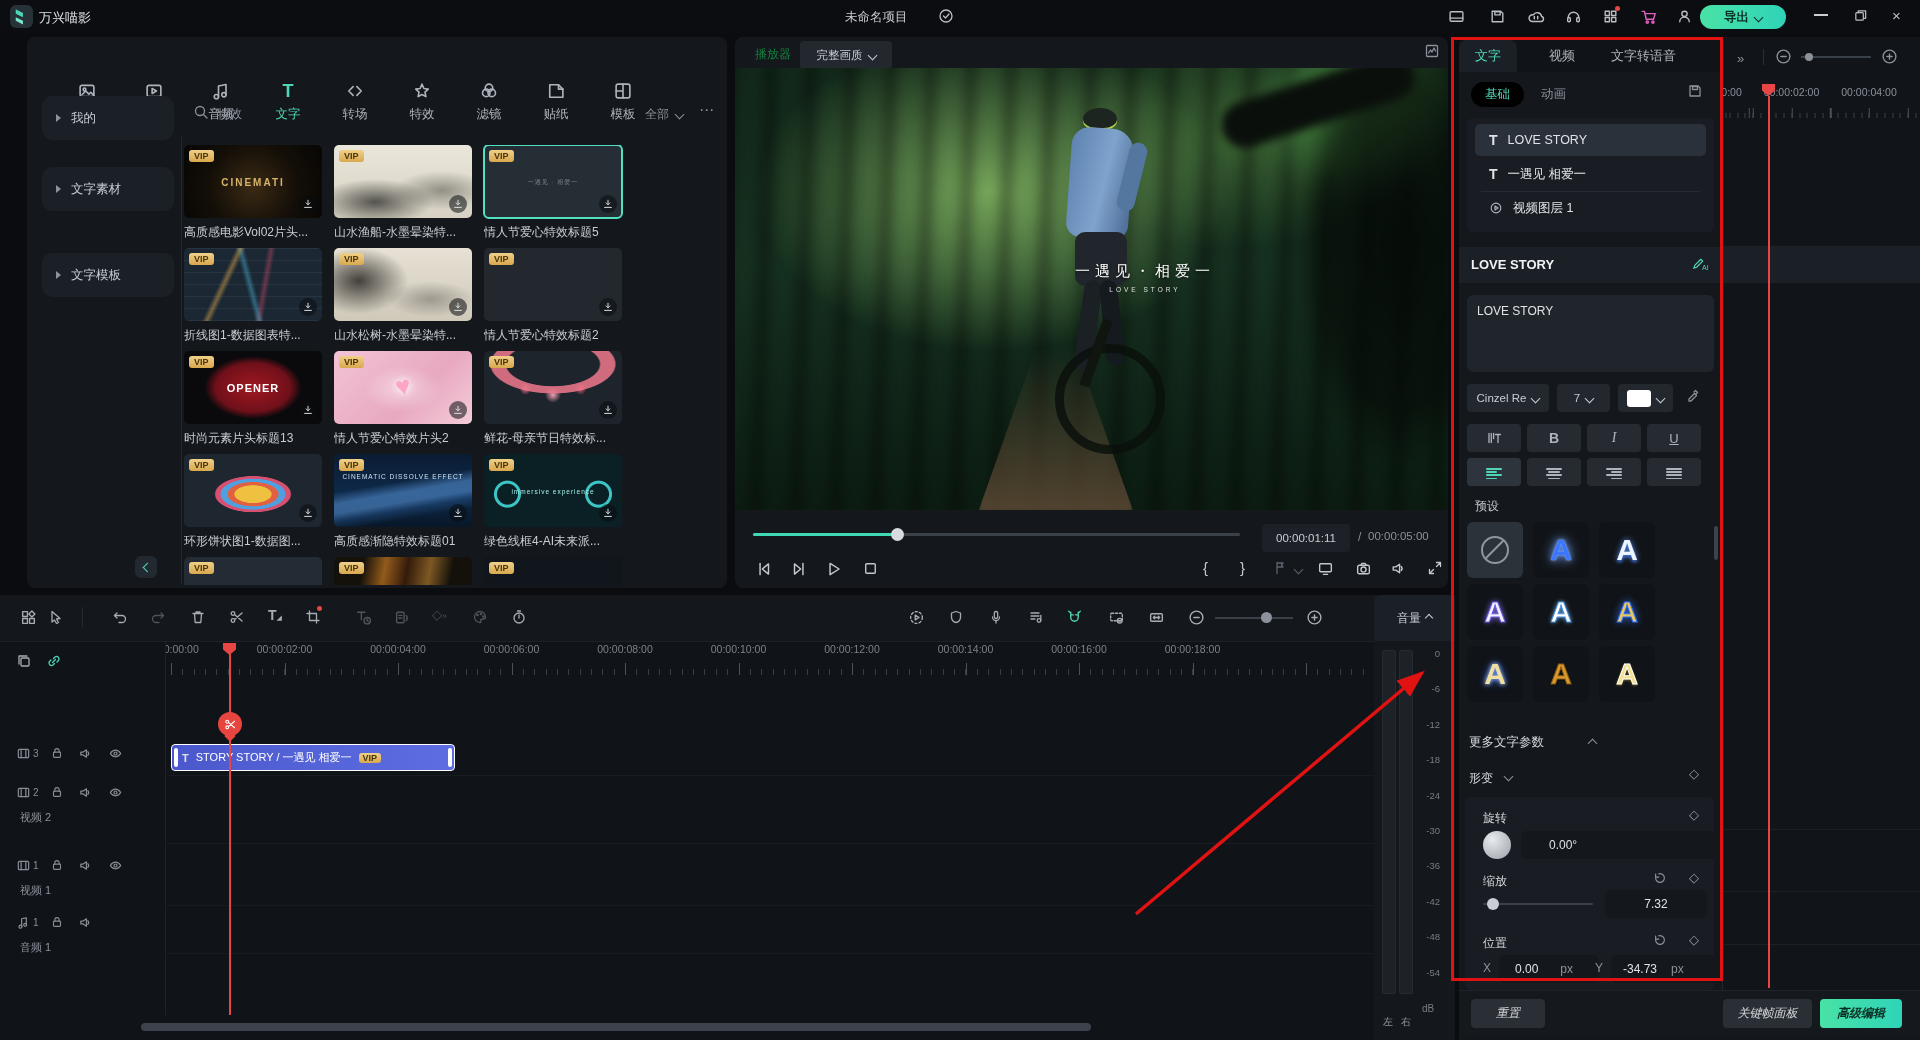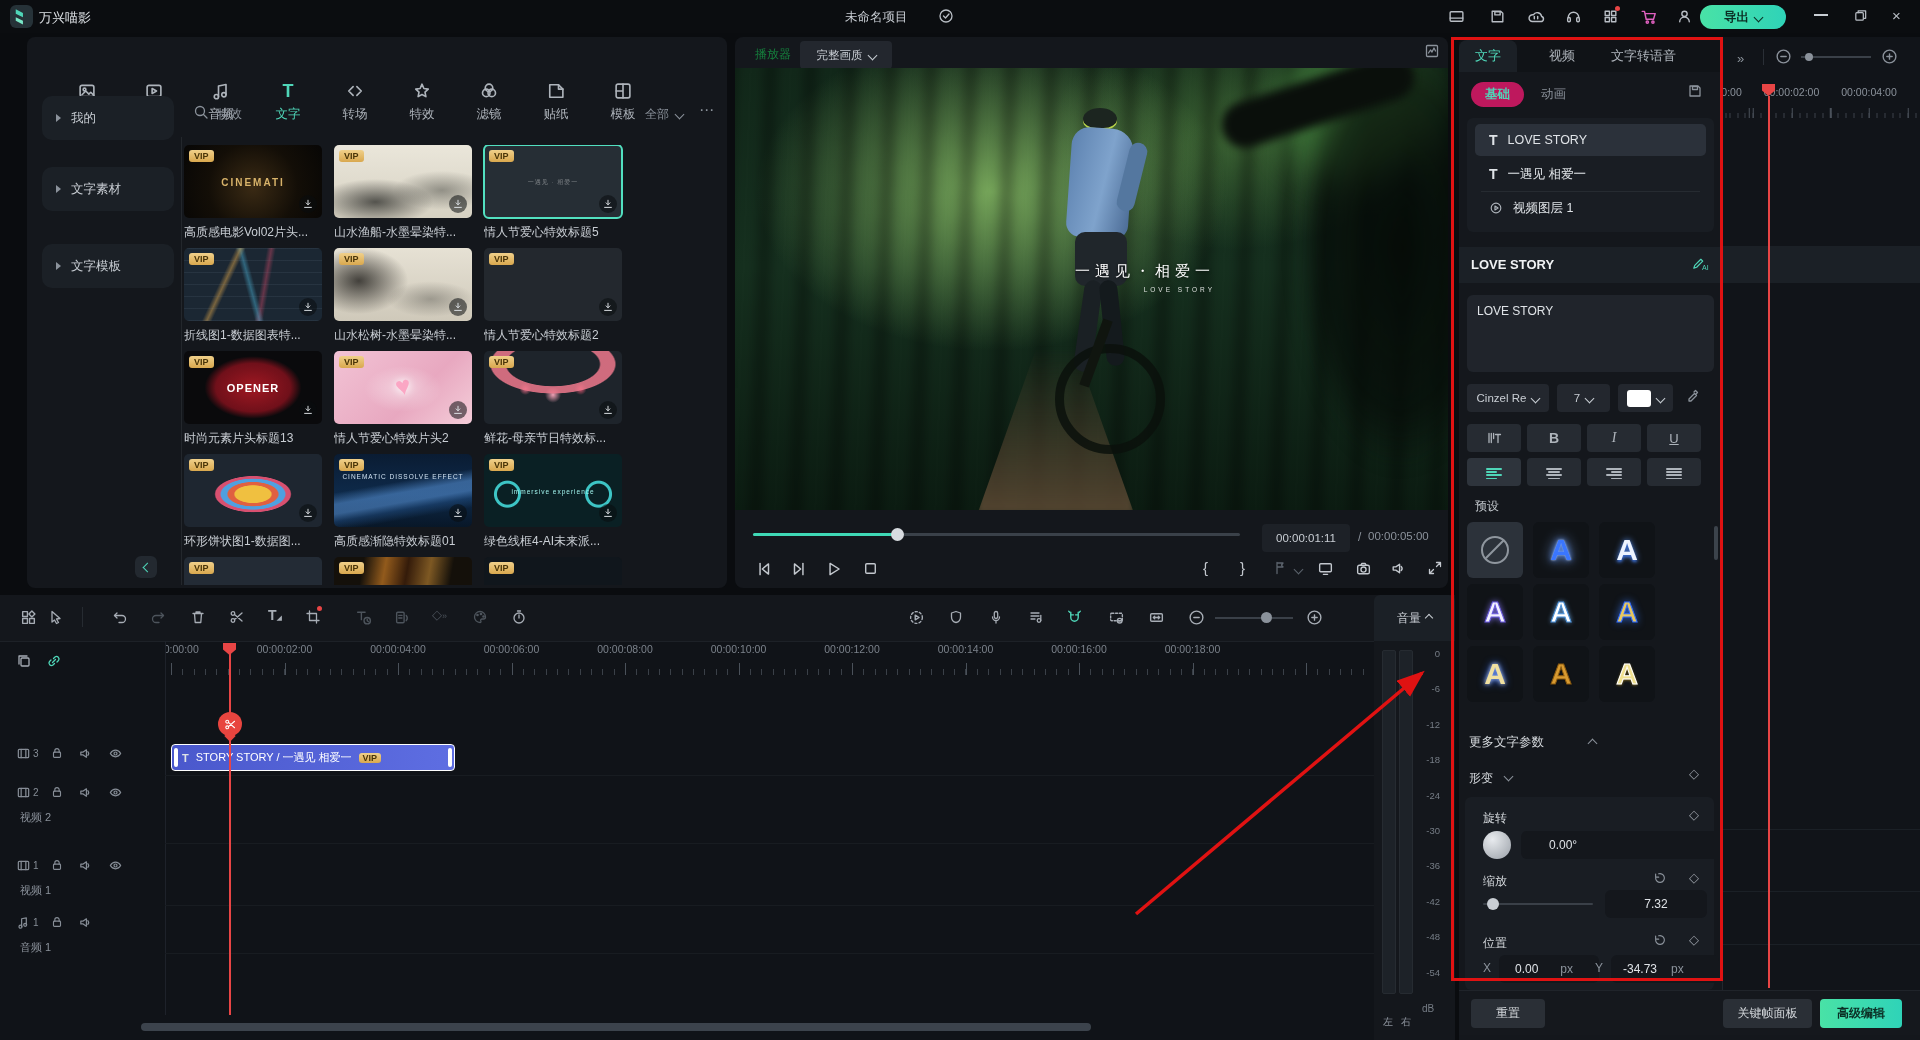--- a/index.html
+++ b/index.html
@@ -65,21 +65,21 @@
   .path{position:absolute;left:34%;bottom:-4px;width:22%;height:38%;background:linear-gradient(180deg,rgba(90,72,52,.0),rgba(96,76,54,.85));clip-path:polygon(38% 0,62% 0,100% 100%,0 100%);filter:blur(3px);}
   .fg-dark{position:absolute;right:-40px;top:-20px;width:220px;height:500px;background:radial-gradient(60% 55% at 60% 40%,rgba(5,10,7,.95),rgba(5,10,7,.65) 60%,transparent 80%);filter:blur(8px);}
   .fg-arm{position:absolute;right:30px;top:10px;width:200px;height:46px;background:#0a0f0b;transform:rotate(-18deg);border-radius:24px;filter:blur(4px);}
   .fg-green{position:absolute;right:10px;top:-30px;width:160px;height:140px;background:#3f7a3a;border-radius:50%;filter:blur(18px);opacity:.8;}
   .cy{position:absolute;}
   
   #right-panel{left:1459px;top:37px;width:461px;height:1003px;background:#14171c;border-radius:8px 8px 0 0;}
   #kf-area{position:absolute;left:263px;top:0;width:198px;height:953px;background:#111419;border-left:1px solid #23272d;}
   .rp-tab{position:absolute;top:3px;height:32px;line-height:32px;padding:0 16px;color:#aeb4bb;font-size:13px;border-radius:8px 8px 0 0;}
   .rp-tab.active{background:#1b2026;color:#4fd6b8;}
-  .pill{background:#be185d;border-radius:14px;color:#4fd6b8;padding:4px 14px;font-size:12.5px;font-weight:bold;}
+  .pill{background:#000000;border-radius:14px;color:#4fd6b8;padding:4px 14px;font-size:12.5px;}
   .layer-row{position:absolute;left:8px;width:231px;height:32px;display:flex;align-items:center;gap:10px;padding-left:14px;box-sizing:border-box;border-radius:5px;color:#dfe3e7;font-size:12.5px;}
   .layer-row.selected{background:#2b313a;}
   .Tico{font-weight:bold;font-size:14px;color:#dfe3e7;}
   .fbox{position:absolute;height:28px;background:#23272e;border-radius:4px;display:flex;align-items:center;justify-content:center;gap:6px;color:#c9ced4;font-size:11.5px;}
   .sbtn{position:absolute;width:54px;height:28px;background:#262b32;border-radius:4px;display:flex;align-items:center;justify-content:center;color:#aeb4bb;}
   .sbtn.active{background:#2e343c;color:#4fd6b8;}
   .alines{display:block;width:16px;height:11px;}
   .alines span{display:block;height:1.6px;background:currentColor;margin-top:1.6px;border-radius:1px;}
   .ps{position:absolute;width:56px;height:56px;background:#101317;border-radius:6px;display:flex;align-items:center;justify-content:center;font-weight:bold;font-size:30px;cursor:pointer;}
   .ps-0{background:#2c323a;}
@@ -281,21 +281,21 @@
     <span class="abs muted" style="left:672px;top:64px;font-size:15px;letter-spacing:1px;">⋯</span>
     <div id="media-sidebar">
         <div class="side-item" style="top: 59px;">
           <span class="tri-r"></span>
           <span class="lb">我的</span>
         </div>
         <div class="side-item" style="top: 130px;">
           <span class="tri-r"></span>
           <span class="lb">文字素材</span>
         </div>
-        <div class="side-item" style="top: 207px;">
+        <div class="side-item" style="top: 216px;">
           <span class="tri-r"></span>
           <span class="lb">文字模板</span>
         </div>
       </div>
     <div id="collapse-btn" class="abs">
         <span class="chev left" style="margin-left:3px;"></span>
       </div>
     <div id="grid-divider" class="abs"></div>
     <div id="cards" class="abs">
         <div class="card" style="left: 0px; top: 0px;">
@@ -477,21 +477,21 @@
         <div class="abs" style="left:40px;top:124px;width:52px;height:54px;background:#20262b;border-radius:10px;"></div>
         <div class="abs" style="left:44px;top:172px;width:18px;height:92px;background:#1a2024;border-radius:9px;transform:rotate(8deg);"></div>
         <div class="abs" style="left:68px;top:172px;width:18px;height:86px;background:#141a1d;border-radius:9px;transform:rotate(-6deg);"></div>
         <div class="abs" style="left:20px;top:236px;width:92px;height:92px;border:9px solid rgba(10,16,12,.85);border-radius:50%;"></div>
         <div class="abs" style="left:56px;top:210px;width:10px;height:70px;background:#10150f;transform:rotate(20deg);"></div>
       </div>
       <div class="fg-green"></div>
       <div class="fg-dark"></div>
       <div class="fg-arm"></div>
 
-      <div class="abs" style="left:57.5%;top:44%;transform:translateX(-50%);text-align:right;">
+      <div class="abs" style="left:57.5%;top:44%;transform:translateX(-50%);text-align:center;">
         <div style="font-family:'Liberation Serif','DejaVu Serif',serif;font-size:15px;letter-spacing:5px;color:#fff;text-shadow:0 1px 3px rgba(0,0,0,.6);">一遇见・相爱一</div>
         <div style="font-size:6.5px;letter-spacing:3px;color:rgba(255,255,255,.85);margin-top:5px;">LOVE STORY</div>
       </div>
     </div>
 
     <div class="abs" style="left:18px;top:496px;width:487px;height:3px;background:#3a4149;border-radius:2px;">
       <div style="width:144px;height:3px;background:#3fd9b6;border-radius:2px;"></div>
       <div style="position:absolute;left:138px;top:-5px;width:13px;height:13px;background:#d7dbdf;border-radius:50%;"></div>
     </div>
     <div class="abs fbox" style="left:527px;top:487px;width:88px;background:#1d2127;">
@@ -754,21 +754,21 @@
           <span class="rlabel" style="left: 146px; top: 4px;">00:00:04:00</span>
         </div>
       <div style="position:absolute;left:0;top:209px;width:198px;height:37px;background:#1b2026;"></div>
       <div style="position:absolute;left:0;top:792px;width:198px;height:1px;background:#1b2026;"></div>
       <div style="position:absolute;left:0;top:854px;width:198px;height:1px;background:#1b2026;"></div>
       <div style="position:absolute;left:0;top:907px;width:198px;height:1px;background:#1b2026;"></div>
       <div class="ph-pin" style="left:39px;top:47px;"></div>
       <div class="ph-line" style="left:44.5px;top:59px;height:892px;"></div>
     </div>
 
-    <div class="abs" style="left:0;top:953px;width:461px;height:44px;background:#15181d;border-top:1px solid #20242a;">
+    <div class="abs" style="left:0;top:953px;width:461px;height:44px;background:#15181d;border-top:1px solid #20242a;font-style:italic;">
       <div class="btn" style="position:absolute;left:12px;top:8px;width:74px;height:29px;">重置</div>
       <div class="btn" style="position:absolute;left:264px;top:8px;width:89px;height:29px;">关键帧面板</div>
       <div class="btn" style="position:absolute;left:361px;top:8px;width:82px;height:29px;background:linear-gradient(90deg,#49e2a6,#2fd3b8);color:#0b2e24;font-weight:bold;">高级编辑</div>
     </div>
   </div>
 
   <div id="timeline" class="abs">
     <div id="tl-toolbar">
       <span class="tool" style="left:20px;">
           <svg class="i" viewBox="0 0 16 16" style="width:17px;height:17px;">

